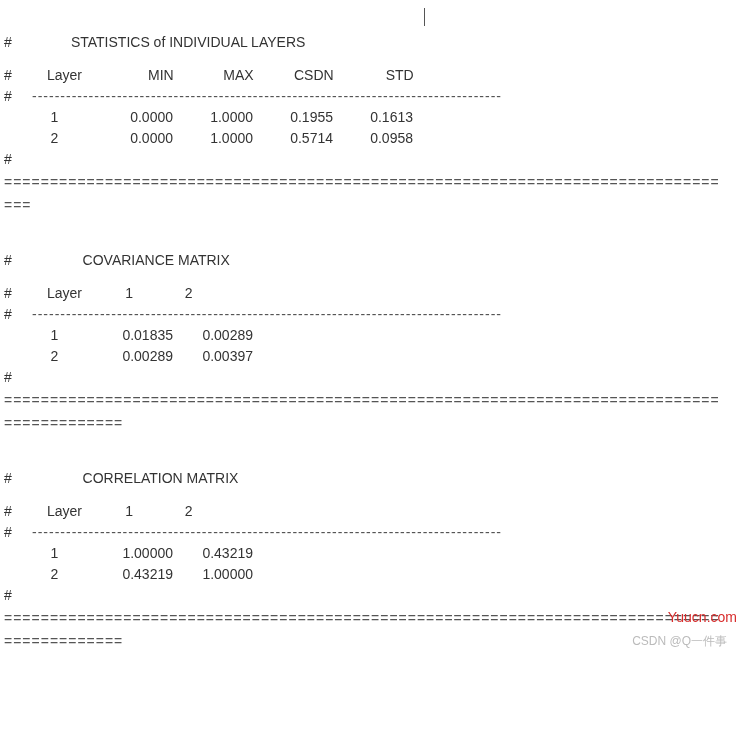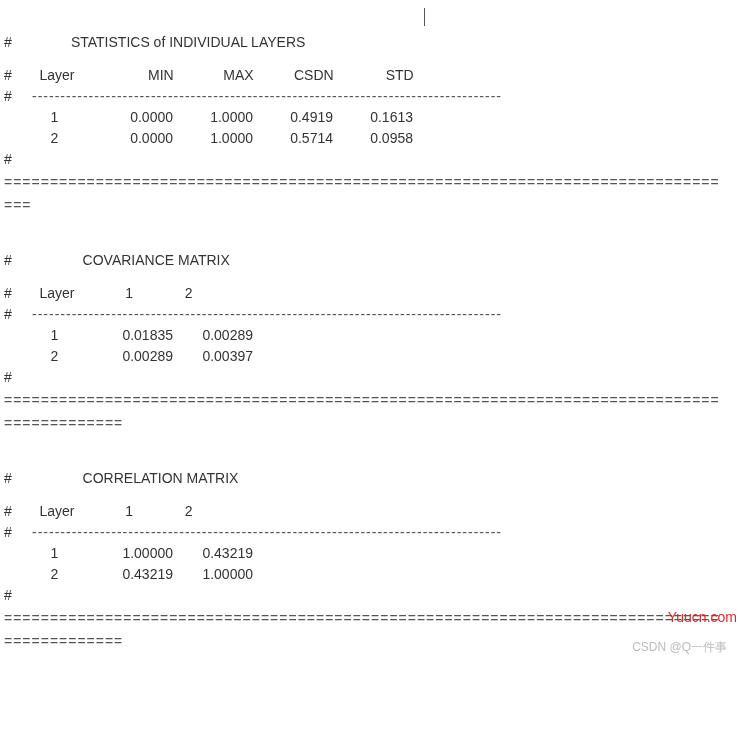--- a/index.html
+++ b/index.html
@@ -16,21 +16,21 @@
     .cursor {
       width: 1px; height: 18px; background: #555;
       margin-left: 420px; margin-bottom: 6px;
     }
     .line { white-space: pre; }
     .section-title {
       white-space: pre;
       margin-bottom: 12px;
     }
     .hash { display: inline-block; width: 28px; }
-    .col-layer { display: inline-block; width: 50px; text-align: center;}
+    .col-layer { display: inline-block; width: 50px; text-align: right;}
     .col-num   { display: inline-block; width: 80px; text-align: right;}
     .dash-rule {
       color: #555;
       letter-spacing: 1px;
       white-space: pre;
     }
     .eq-rule {
       color: #555;
       letter-spacing: 1px;
       white-space: pre;
@@ -43,36 +43,36 @@
       position: absolute;
       right: 2px;
       bottom: 32px;
       color: #d82c2c;
       font-size: 14px;
       font-weight: 400;
     }
     .credit {
       position: absolute;
       right: 12px;
-      bottom: 4px;
+      bottom: 10px;
       color: #bbb;
       font-size: 12px;
     }
   </style>
 </head>
 <body>
 
 <div class="cursor"></div>
 
 <div class="section-title"><span class="hash">#</span>          <span>STATISTICS of INDIVIDUAL LAYERS</span></div>
 
 <div class="line"><span class="hash">#</span><span class="col-layer">Layer</span>   <span class="col-num">MIN</span><span class="col-num">MAX</span><span class="col-num">CSDN</span><span class="col-num">STD</span></div>
 <div class="line"><span class="hash">#</span><span class="dash-rule">-----------------------------------------------------------------------------------</span></div>
 
-<div class="row">      <span class="idx">1</span>   <span class="col-num">0.0000</span><span class="col-num">1.0000</span><span class="col-num">0.4919</span><span class="col-num">0.1613</span></div>
+<div class="row">      <span class="idx">1</span>   <span class="col-num">0.0000</span><span class="col-num">1.0000</span><span class="col-num">0.1955</span><span class="col-num">0.1613</span></div>
 <div class="row">      <span class="idx">2</span>   <span class="col-num">0.0000</span><span class="col-num">1.0000</span><span class="col-num">0.5714</span><span class="col-num">0.0958</span></div>
 
 <div class="line"><span class="hash">#</span></div>
 <div class="eq-rule">==============================================================================</div>
 <div class="eq-rule">===</div>
 
 <div class="spacer"></div>
 
 <div class="section-title"><span class="hash">#</span>             <span>COVARIANCE MATRIX</span></div>
 

